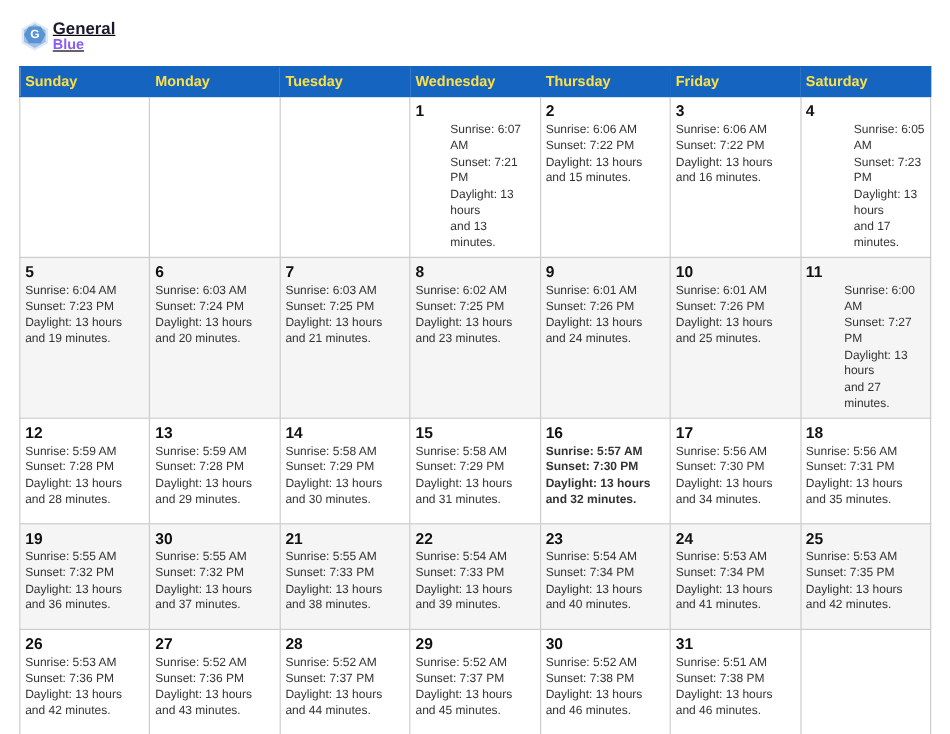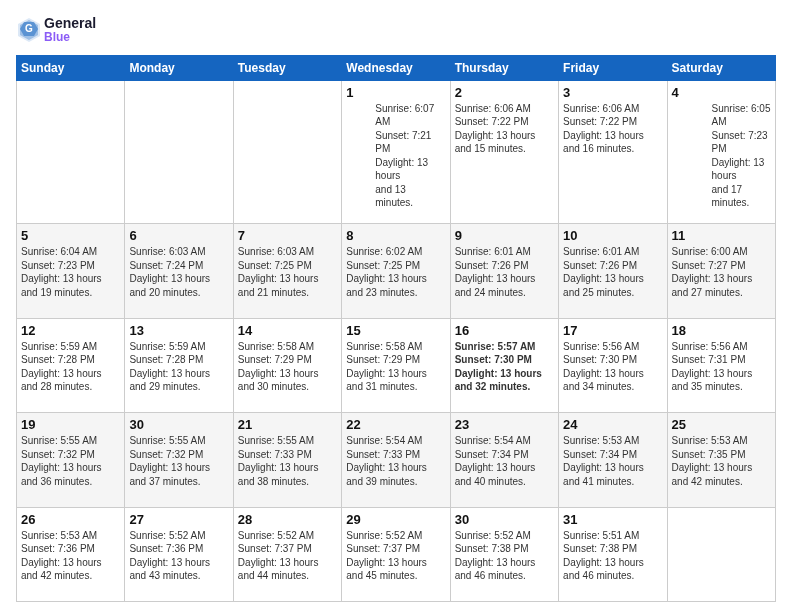--- a/index.html
+++ b/index.html
@@ -43,21 +43,21 @@
     }
     .calendar {
       flex: 1;
       border: 1px solid #ccc;
       border-collapse: collapse;
       width: 100%;
       table-layout: fixed;
     }
     .calendar thead tr th {
       background: #1565c0;
-      color: #ffffff;
+      color: #fde047;
       font-size: 12px;
       font-weight: bold;
       padding: 5px 4px;
       text-align: left;
       border: 1px solid #1565c0;
     }
     .calendar tbody tr td {
       border: 1px solid #ccc;
       vertical-align: top;
       padding: 4px 4px;
@@ -91,21 +91,21 @@
 <div class="page">
   <div class="header">
     <div class="logo">
     <div style="display:flex;align-items:center;gap:2px;">
       <svg width="26" height="28" viewBox="0 0 26 28" xmlns="http://www.w3.org/2000/svg">
         <polygon points="13,2 24,8 24,20 13,26 2,20 2,8" fill="#1565c0" opacity="0.15"></polygon>
         <polygon points="13,4 22,9 22,19 13,24 4,19 4,9" fill="#1565c0" opacity="0.3"></polygon>
         <path d="M8,6 L18,6 L22,13 L18,20 L8,20 L4,13 Z" fill="#1565c0" opacity="0.5"></path>
         <text x="13" y="16" font-size="10" font-weight="bold" fill="#fff" text-anchor="middle">G</text>
       </svg>
-      <div style="display:flex;flex-direction:column;line-height:1.1;">
+      <div style="display:flex;flex-direction:column;line-height:1.1;text-decoration:underline;">
         <span style="font-size:14px;font-weight:bold;color:#1a1a2e;">General</span>
         <span style="font-size:12px;font-weight:bold;color:#8b5cf6;">Blue</span>
       </div>
     </div>
   </div>
     <div class="title-block">
       <div class="main-title"></div>
       <div class="subtitle"></div>
     </div>
   </div>
@@ -194,21 +194,21 @@
           </td>
           <td>
             <div class="day-num">10</div>
             <div class="day-info" style="white-space: pre-line;">Sunrise: 6:01 AM
 Sunset: 7:26 PM
 Daylight: 13 hours
 and 25 minutes.</div>
           </td>
           <td>
             <div class="day-num">11</div>
-            <div class="day-info" style="white-space: pre-line;">Sunrise: 6:00 AM
+            <div class="day-info" style="white-space: pre-line; margin-left: 32px;">Sunrise: 6:00 AM
 Sunset: 7:27 PM
 Daylight: 13 hours
 and 27 minutes.</div>
           </td>
         </tr>
         <tr>
           <td>
             <div class="day-num">12</div>
             <div class="day-info" style="white-space: pre-line;">Sunrise: 5:59 AM
 Sunset: 7:28 PM

